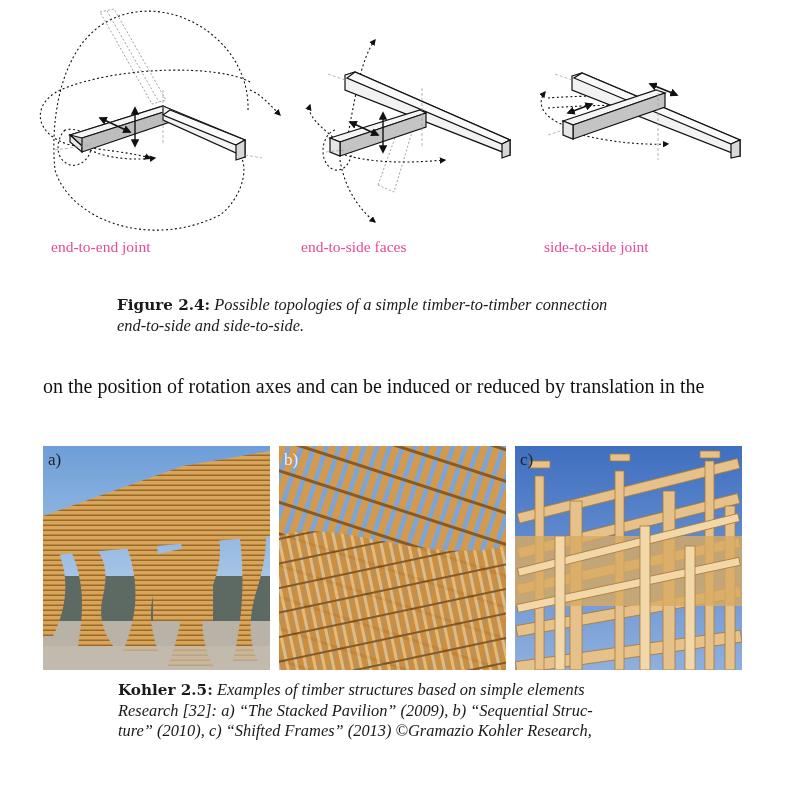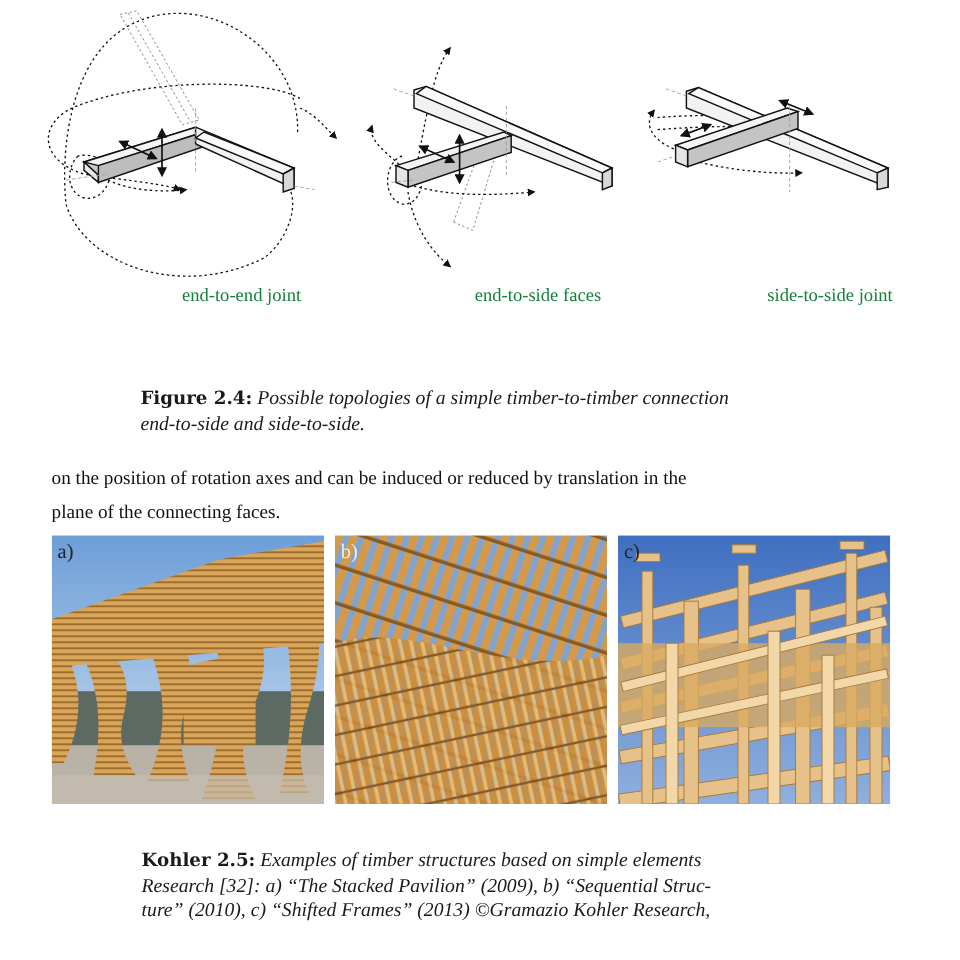--- a/index.html
+++ b/index.html
@@ -1,22 +1,22 @@
 <!DOCTYPE html>
 <html><head>
   <meta charset="utf-8">
   <style>
     html, body { margin: 0; padding: 0; background: #ffffff; }
     body { width: 800px; height: 800px; position: relative; overflow: hidden;
            font-family: "DejaVu Serif", "Liberation Serif", serif; color: #111; }
     .abs { position: absolute; }
-    .joint-label { font-family: "Liberation Serif", serif; font-size: 15.5px; color: #15803d; text-align: right; width: 200px; }
-    .caption { font-family: "Liberation Serif", serif; font-size: 16.4px; line-height: 20.5px; font-style: italic; color: #1a1a1a; text-align: justify; margin-top: 27px; }
+    .joint-label { font-family: "Liberation Serif", serif; font-size: 15.5px; color: #ec4899; text-align: left; width: 200px; }
+    .caption { font-family: "Liberation Serif", serif; font-size: 16.4px; line-height: 20.5px; font-style: italic; color: #1a1a1a; text-align: justify; }
     .caption b { font-style: normal; font-weight: bold; font-family: "DejaVu Serif", serif; font-size: 15.2px; }
-    .body-text { font-family: "Liberation Serif", serif; font-size: 16px; line-height: 29px; color: #111; width: 705px; text-align: justify; margin-top: 12px; }
+    .body-text { font-family: "Liberation Serif", serif; font-size: 20px; line-height: 29px; color: #111; width: 705px; text-align: justify; }
     .photo { position: absolute; top: 446px; height: 224px; overflow: hidden; }
     .photo svg { display: block; }
     .photo-label { position: absolute; left: 5px; top: 4px; font-family: "Liberation Serif", serif; font-size: 17px; color: #222; }
     .photo-label.light { color: #eee; }
   </style>
 </head>
 <body>
 
 <svg class="abs diagram" width="800" height="240" style="left:0;top:0">
   <defs>
@@ -134,21 +134,20 @@
 <div class="abs joint-label" style="left:301px;top:238px">end-to-side faces</div>
 <div class="abs joint-label" style="left:544px;top:238px">side-to-side joint</div>
 
 <div class="abs caption" style="left:117px;top:295px;width:557px;">
   <div><b>Figure 2.4:</b> <span>Possible topologies of a simple timber-to-timber connection</span></div>
   <div>end-to-side and side-to-side.</div>
 </div>
 
 <div class="abs body-text" style="left:43px;top:372px;">
   <div>on the position of rotation axes and can be induced or reduced by translation in the</div>
-  <div>plane of the connecting faces.</div>
 </div>
 
 <div class="photo" style="left:43px;width:227px;">
   <svg width="227" height="224">
     <defs>
       <linearGradient id="skyA" x1="0" y1="0" x2="0" y2="1">
           <stop offset="0" stop-color="#6d9ed8"></stop>
           <stop offset="1" stop-color="#cfe0ef"></stop>
         </linearGradient>
       <pattern id="stackA" width="8" height="5" patternUnits="userSpaceOnUse">

